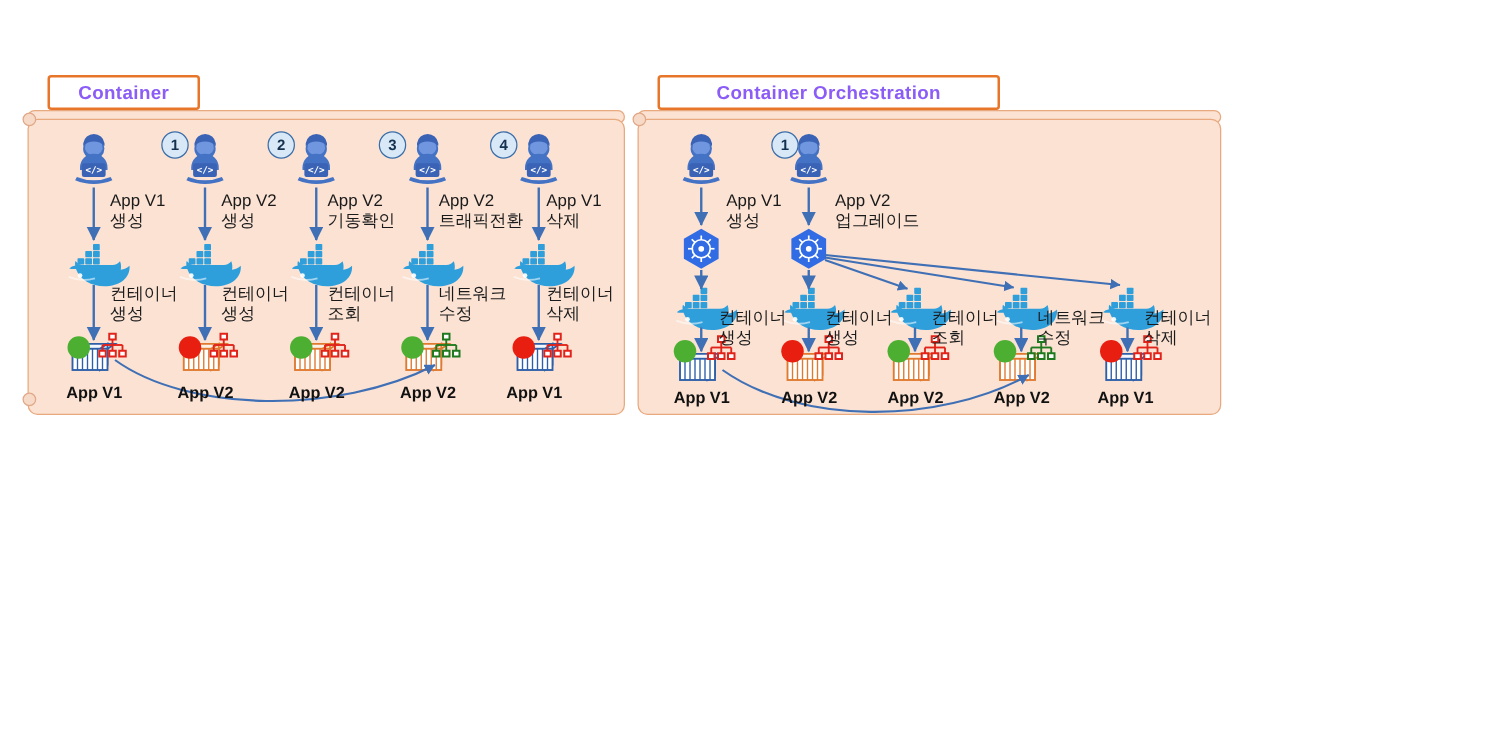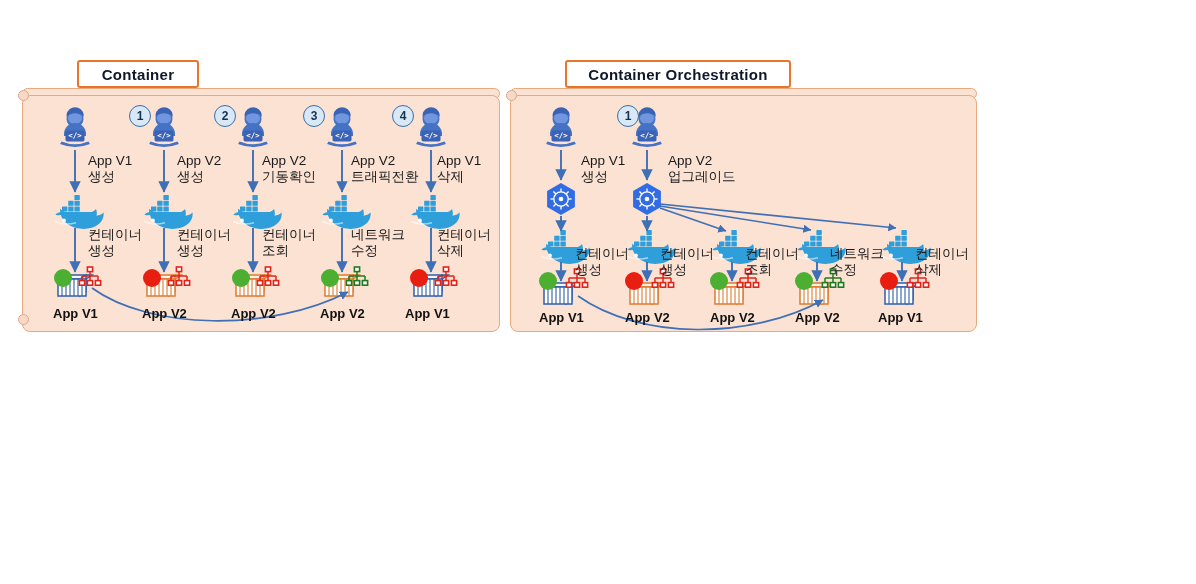--- a/index.html
+++ b/index.html
@@ -8,21 +8,21 @@
 
   .panel{position:absolute;background:#fbe2d3;border:1.5px solid #e8a97e;
          border-radius:8px;box-sizing:border-box;}
   .panel-cap{position:absolute;background:#fbe2d3;border:1.5px solid #e8a97e;
          border-radius:7px;height:11px;box-sizing:border-box;}
   .corner-dot{position:absolute;width:11px;height:11px;border-radius:50%;
          background:#f6d9c6;border:1.5px solid #e0a887;box-sizing:border-box;}
 
   .title-box{position:absolute;background:#ffffff;border:2.5px solid #e8762a;
        border-radius:3px;display:flex;align-items:center;justify-content:center;
-       font-weight:bold;color:#0f172a;letter-spacing:.3px;box-sizing:border-box;margin-left:39px;}
+       font-weight:bold;color:#8b5cf6;letter-spacing:.3px;box-sizing:border-box;}
 
   .badge{position:absolute;width:22px;height:22px;border-radius:50%;
        background:#d8e8f7;border:1.3px solid #3a6ea8;color:#14324f;
        font-size:12px;font-weight:bold;display:flex;align-items:center;
        justify-content:center;box-sizing:border-box;z-index:6;}
   .lbl{position:absolute;color:#1a1a1a;font-size:13.5px;line-height:15.5px;
        white-space:pre;z-index:5;}
   .applbl{position:absolute;color:#111;font-size:13px;font-weight:bold;
        white-space:nowrap;z-index:5;}
 
@@ -46,21 +46,21 @@
 <div class="badge" style="left:214px;top:105px;">
   <span>2</span>
   </div>
 <div class="badge" style="left:303px;top:105px;">
   <span>3</span>
   </div>
 <div class="badge" style="left:392px;top:105px;">
   <span>4</span>
   </div>
 
-<div class="title-box" style="left:526px;top:60px;width:226px;height:28px;font-size:15px;">
+<div class="title-box" style="left:526px;top:60px;width:274px;height:28px;font-size:15px;">
   <span>Container Orchestration</span>
 </div>
 <div class="panel-cap" style="left:510px;top:88px;width:467px;"></div>
 <div class="panel" style="left:510px;top:95px;width:467px;height:237px;"></div>
 <div class="corner-dot" style="left:506px;top:90px;"></div>
 
 <div class="badge" style="left:617px;top:105px;">
   <span>1</span>
   </div>
 

